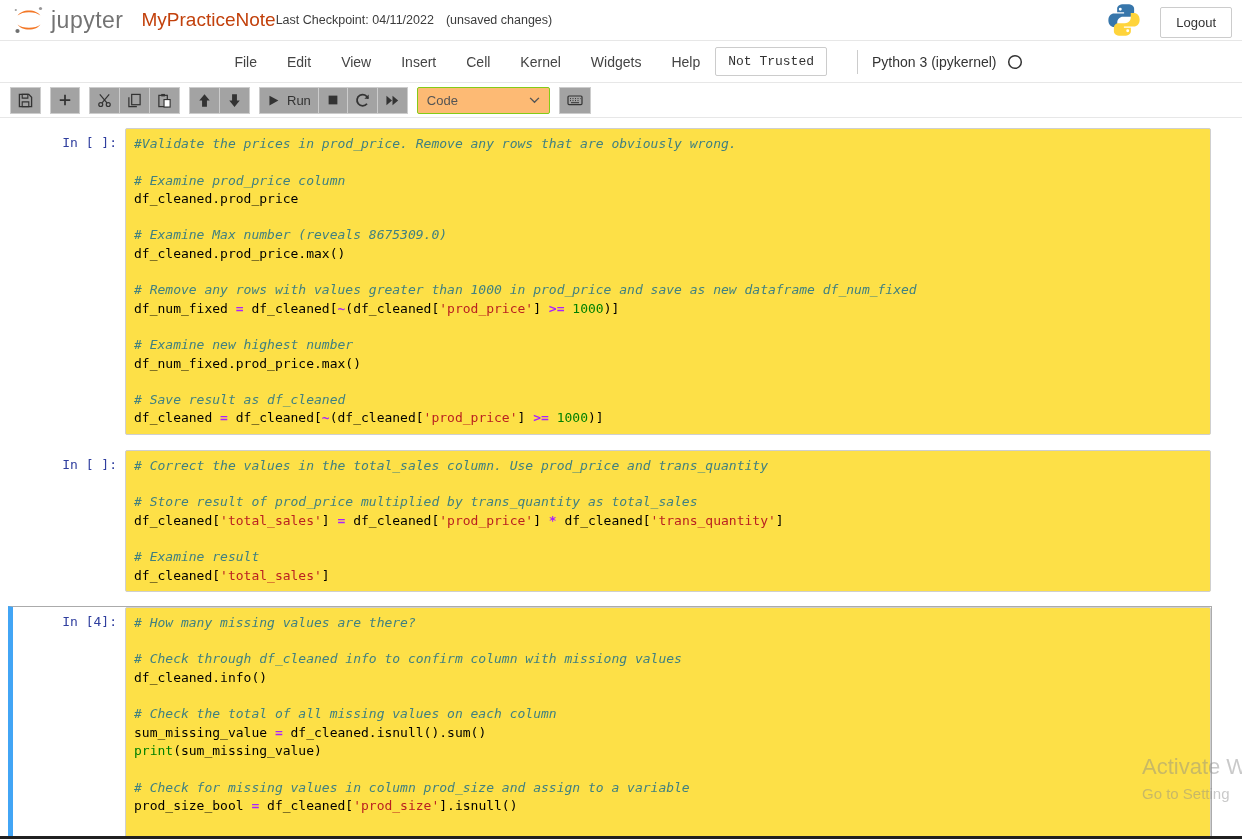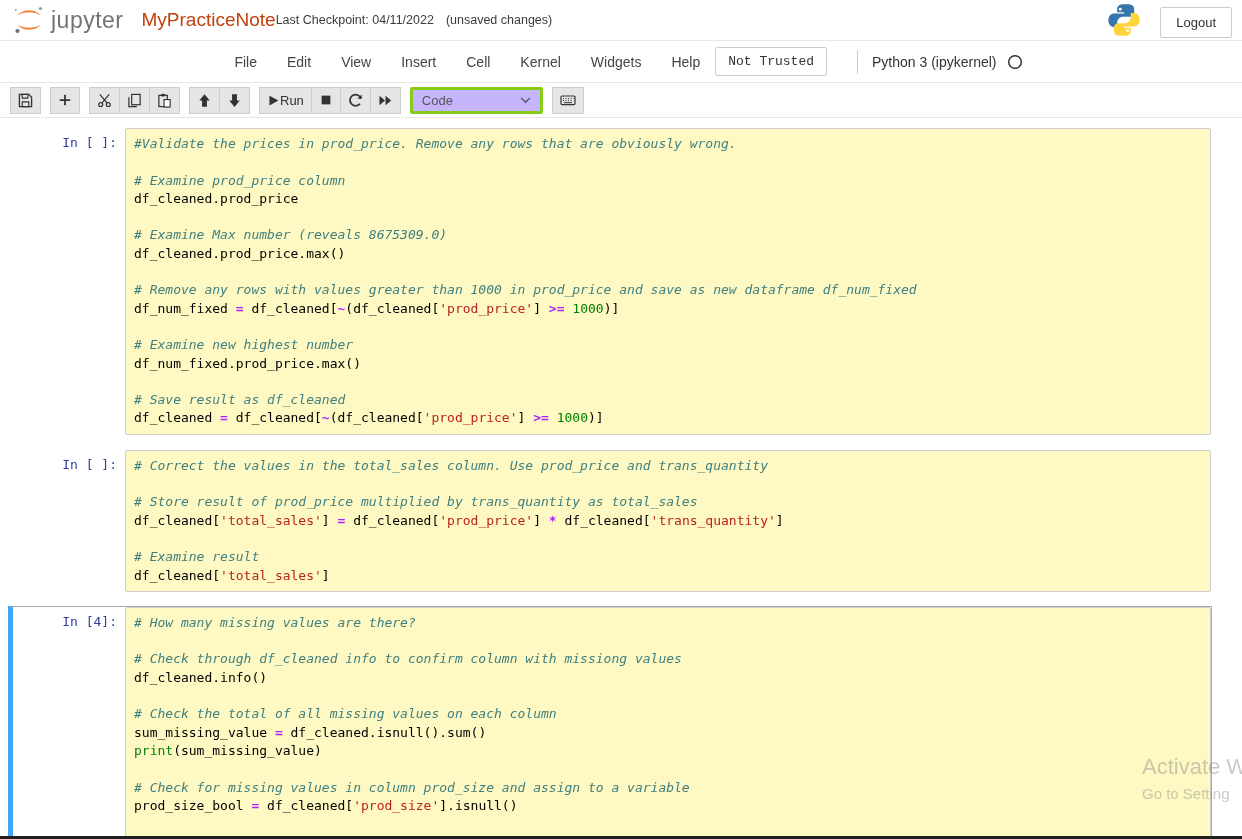--- a/index.html
+++ b/index.html
@@ -39,43 +39,43 @@
   .kernel-sep { width:1px; height:24px; background:#ccc; margin:0 14px 0 30px; }
   .kernel-name { font-size:14px; color:#333; margin-right:10px; }
   .kernel-ind { display:flex; align-items:center; }
   
   .toolbar {
     height:35px; border-bottom:1px solid #e7e7e7;
     display:flex; align-items:center; padding:0 10px; gap:9px;
   }
   .btn-group { display:flex; }
   .tb-btn {
-    height:27px; min-width:28px; background:#e5e5e5; border:1px solid #ccc;
-    display:flex; align-items:center; justify-content:center; gap:0;
+    height:27px; min-width:28px; background:#a3a3a3; border:1px solid #ccc;
+    display:flex; align-items:center; justify-content:center; gap:7px;
     padding:0 7px; cursor:pointer; font-family:inherit; font-size:13px; color:#333;
   }
   .btn-group .tb-btn + .tb-btn { margin-left:-1px; }
   .cell-type-select {
-    width:133px; height:27px; border:3px solid #84cc16; border-radius:2px; background:#c4b5fd;
+    width:133px; height:27px; border:1px solid #84cc16; border-radius:2px; background:#fdba74;
     display:flex; align-items:center; justify-content:space-between;
     padding:0 9px; font-size:13px; color:#555; cursor:pointer;
   }
   
   .notebook { padding-top:9px; }
   .cell {
     display:flex; width:1204px; margin:0 0 13px 8px;
     border:1px solid transparent; border-left:5px solid transparent;
   }
   .cell.selected { border-color:#ababab; border-left-color:#42A5F5; }
   .prompt {
     flex:none; width:112px; text-align:right; padding:7px 8px 0 0;
     font-family:"DejaVu Sans Mono", monospace; font-size:13px; color:#303F9F;
   }
   .input-area {
-    flex:1; background:#fef9c3; border:1px solid #cfcfcf; border-radius:2px;
+    flex:1; background:#fde047; border:1px solid #cfcfcf; border-radius:2px;
     padding:6px 8px; font-family:"DejaVu Sans Mono", monospace;
     font-size:13px; line-height:18.3px; color:#000; cursor:text;
   }
   .code-line { white-space:pre; }
   .tok-c { color:#408080; font-style:italic; }
   .tok-s { color:#BA2121; }
   .tok-o { color:#AA22FF; font-weight:bold; }
   .tok-n { color:#008000; }
   .tok-b { color:#008000; }
   .tok-t { color:#000; }

